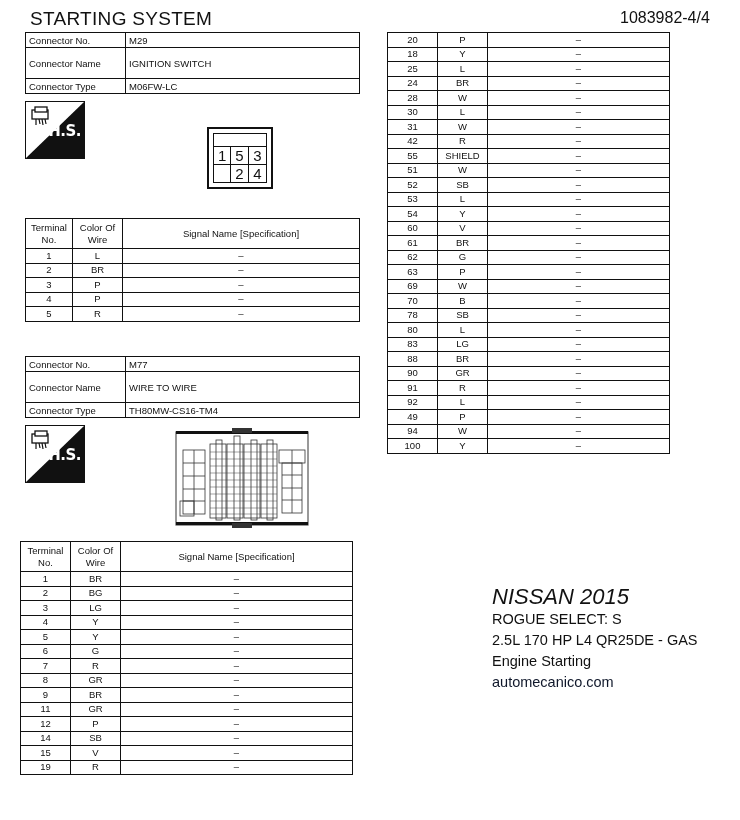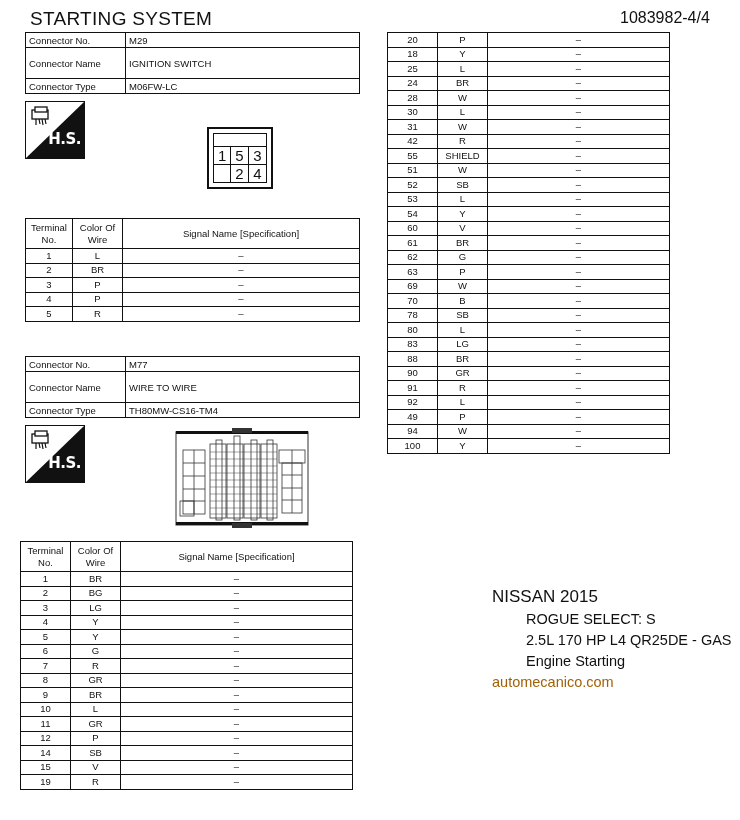--- a/index.html
+++ b/index.html
@@ -13,37 +13,37 @@
   table.info td.lbl { width: 93px; }
   table.info tr.tall td { height: 30px; }
 
   table.term { border-collapse: collapse; font-size: 9.5px; table-layout: fixed; text-align: center; }
   table.term td, table.term th { border: 1.5px solid #111; padding: 0; height: 13.5px; line-height: 12px; font-weight: normal; }
   table.term th { height: 29px; font-size: 9.5px; line-height: 12px; }
   .dash { color: #222; }
 
   .hs-icon { width: 58px; height: 56px; border: 1.5px solid #111; position: absolute; overflow: hidden; background: #fff; }
   .hs-icon .tri { position: absolute; left: 0; top: 0; width: 0; height: 0; border-style: solid; border-width: 0 0 56px 58px; border-color: transparent transparent #111 transparent; }
-  .hs-icon .txt { position: absolute; right: 3px; bottom: 10px; color: #fff; font-weight: bold; font-size: 15px; font-family: "DejaVu Sans", sans-serif; letter-spacing: -0.5px; }
+  .hs-icon .txt { position: absolute; right: 3px; bottom: 18px; color: #fff; font-weight: bold; font-size: 15px; font-family: "DejaVu Sans", sans-serif; letter-spacing: -0.5px; }
   .hs-icon svg { position: absolute; left: 4px; top: 3px; }
 
   .conn6 { left: 207px; top: 127px; width: 66px; height: 62px; border: 2px solid #111; box-sizing: border-box; }
   .conn6 .inner { position: absolute; left: 4px; top: 4px; right: 4px; bottom: 4px; border: 1.5px solid #111; }
   .conn6 .bar { position: absolute; left: 0; right: 0; top: 0; height: 12px; border-bottom: 1.5px solid #111; }
   .conn6 .grid { position: absolute; left: 0; right: 0; top: 13px; bottom: 0; display: grid; grid-template-columns: 1fr 1fr 1fr; grid-template-rows: 1fr 1fr; }
   .conn6 .cell { border-right: 1.5px solid #111; border-bottom: 1.5px solid #111; font-size: 15px; display: flex; align-items: center; justify-content: center; line-height: 1; }
   .conn6 .cell:nth-child(3n) { border-right: none; }
   .conn6 .cell:nth-child(n+4) { border-bottom: none; }
 
   .conn80 { left: 175px; top: 428px; width: 134px; height: 100px; }
 
   .vehicle { left: 492px; top: 585px; }
-  .vehicle .make { font-size: 17px; line-height: 24px; }
-  .vehicle .line { font-size: 14.5px; line-height: 21px; margin-left: 34px; }
-  .vehicle .site { font-size: 14.5px; line-height: 21px; color: #a16207; }
+  .vehicle .make { font-size: 22px; line-height: 24px; font-style: italic; }
+  .vehicle .line { font-size: 14.5px; line-height: 21px; }
+  .vehicle .site { font-size: 14.5px; line-height: 21px; color: #0f172a; }
 </style>
 </head>
 <body>
 
 <div class="abs title">STARTING SYSTEM</div>
 <div class="abs docid">1083982-4/4</div>
 
 <table class="abs info" style="left:25px; top:32px; width:335px;">
   <tbody>
       <tr>
@@ -256,25 +256,20 @@
         <td>8</td>
         <td>GR</td>
         <td class="dash">–</td>
       </tr>
       <tr>
         <td>9</td>
         <td>BR</td>
         <td class="dash">–</td>
       </tr>
       <tr>
-        <td>10</td>
-        <td>L</td>
-        <td class="dash">–</td>
-      </tr>
-      <tr>
         <td>11</td>
         <td>GR</td>
         <td class="dash">–</td>
       </tr>
       <tr>
         <td>12</td>
         <td>P</td>
         <td class="dash">–</td>
       </tr>
       <tr>

